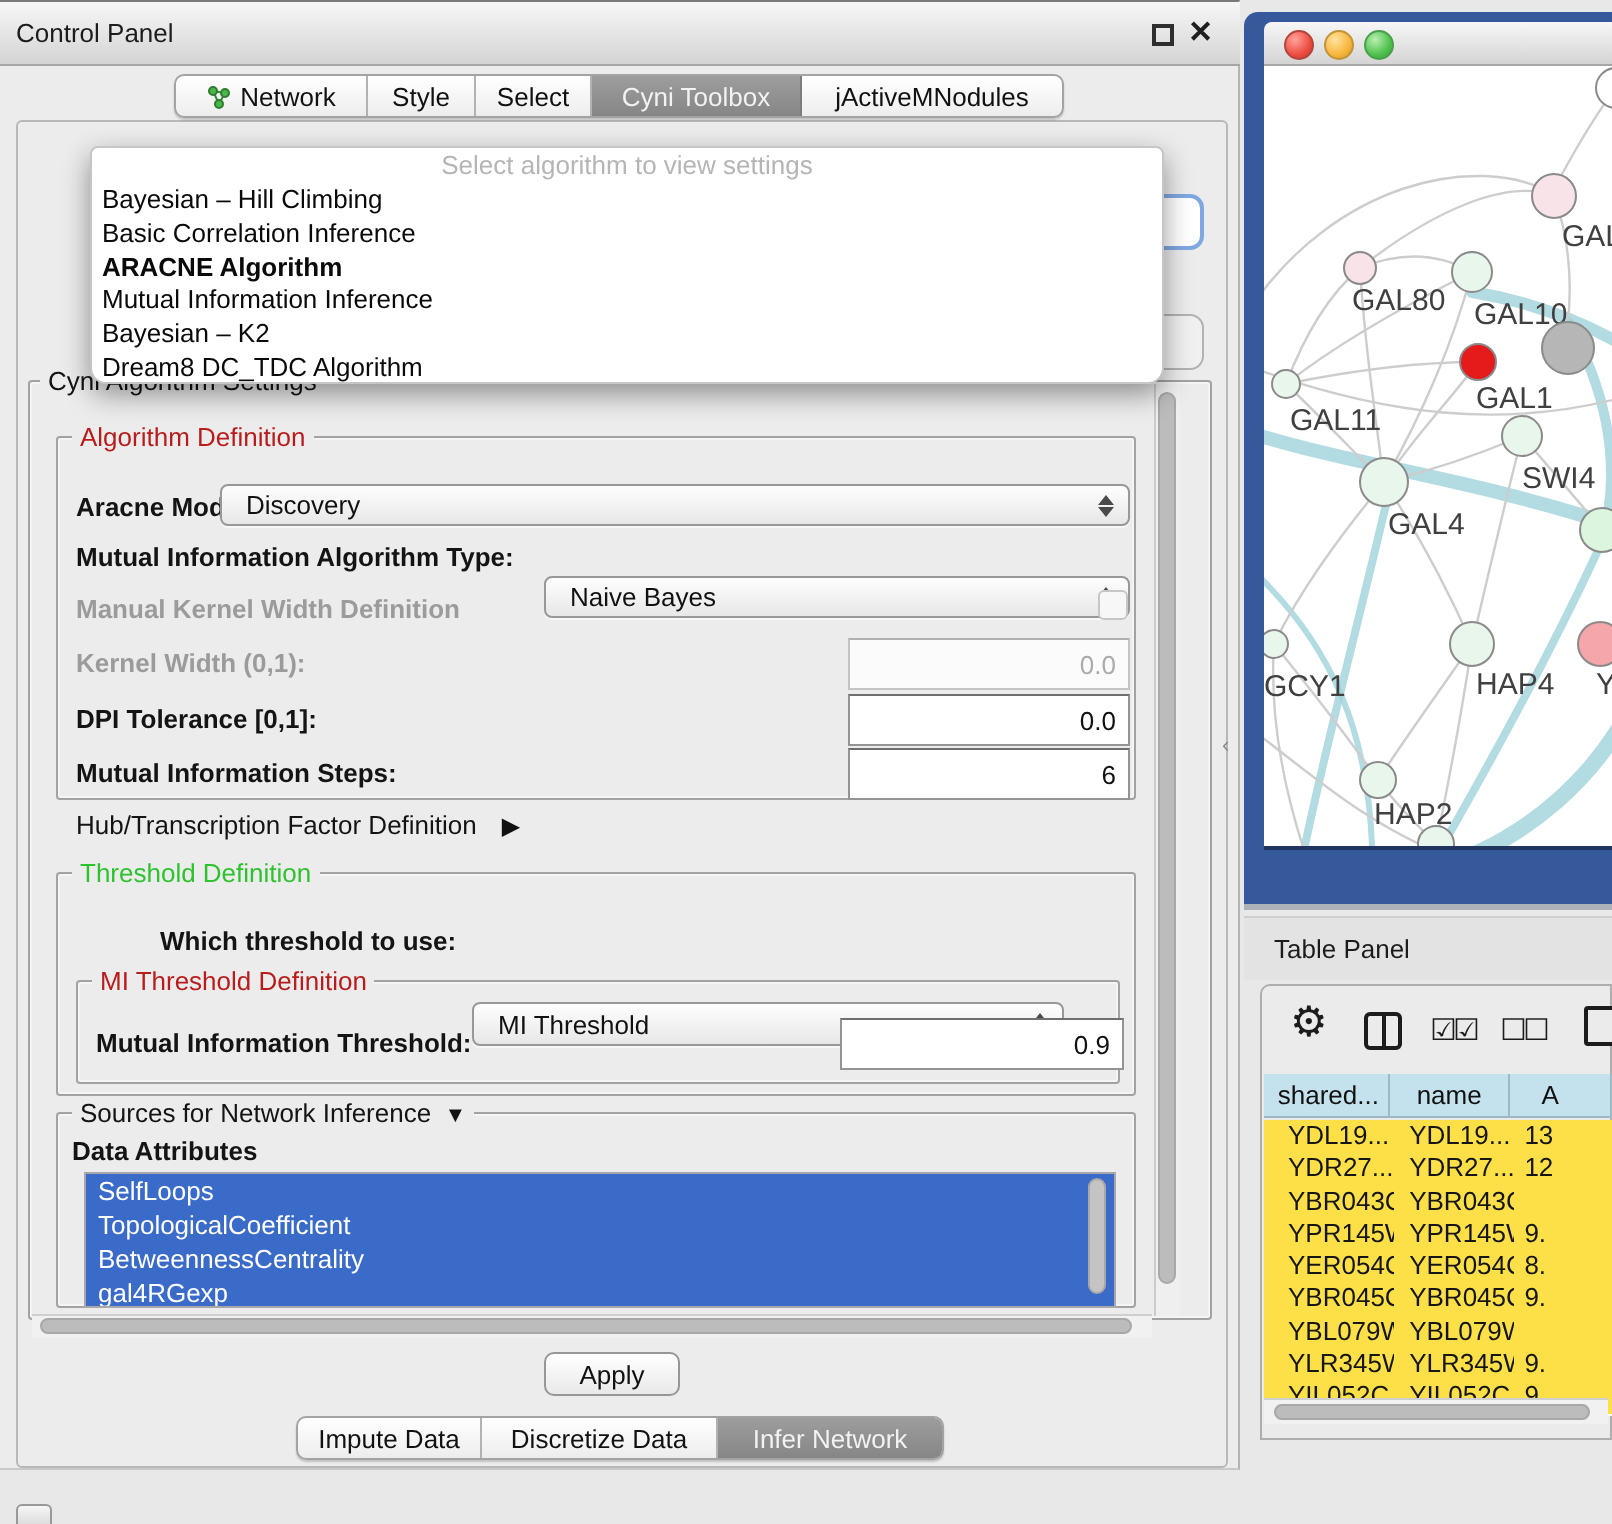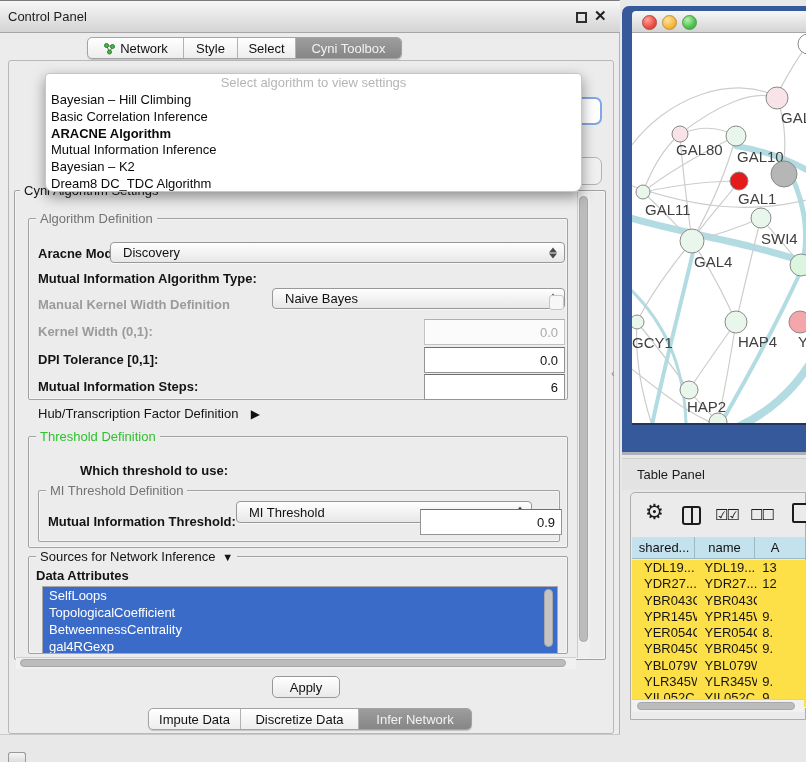--- a/index.html
+++ b/index.html
@@ -14,21 +14,21 @@
   
   .seg{display:flex;border:1px solid #a3a3a3;border-radius:5px;overflow:hidden;
        background:linear-gradient(#ffffff,#ededed);box-shadow:0 1px 1px rgba(0,0,0,.18);}
   .seg>div{display:flex;align-items:center;justify-content:center;gap:4px;font-size:13px;color:#111;
        border-right:1px solid #b2b2b2;box-sizing:border-box;height:100%;cursor:default;}
   .seg>div:last-child{border-right:none;}
   .seg>div.sel{background:linear-gradient(#9d9d9d,#868686);color:#f2f2f2;border-right-color:#7c7c7c;}
   
   .group{border:1px solid #a2a2a2;border-radius:2px;box-shadow:inset 0 0 0 1px rgba(255,255,255,.45);}
   .gtitle{position:absolute;font-size:13px;background:#ececec;padding:0 4px;white-space:nowrap;z-index:2;}
-  .t-blue{color:#737373;text-align:center;}
+  .t-blue{color:#b91c1c;text-align:center;}
   .t-green{color:#2ec22e;}
   
   .combo{position:relative;border:1px solid #989898;border-radius:4px;
          background:linear-gradient(#fefefe,#e7e7e7);display:flex;align-items:center;
          font-size:13px;color:#111;padding-left:12px;box-shadow:0 1px 0 rgba(255,255,255,.6);}
   .stepper{position:absolute;right:7px;top:50%;width:8px;height:13px;transform:translateY(-50%);}
   .stepper::before{content:"";position:absolute;top:1px;left:0;border-left:4px solid transparent;
         border-right:4px solid transparent;border-bottom:5px solid #4a4a4a;}
   .stepper::after{content:"";position:absolute;bottom:1px;left:0;border-left:4px solid transparent;
         border-right:4px solid transparent;border-top:5px solid #4a4a4a;}
@@ -84,20 +84,23 @@
       <span>Network</span>
     </div>
     <div style="width: 54px;">
       <span>Style</span>
     </div>
     <div style="width: 58px;">
       <span>Select</span>
     </div>
     <div class="sel" style="width: 105px;">
       <span>Cyni Toolbox</span>
+    </div>
+    <div style="width: 130px;">
+      <span>jActiveMNodules</span>
     </div>
   </div>
 
 <div class="abs" style="left:8px;top:60px;width:606px;height:674px;background:#ececec;border:1px solid #b8b8b8;border-radius:3px;"></div>
 
 <div class="abs" style="left:330px;top:97px;width:272px;height:28px;border:2px solid #7fa8e3;border-radius:7px;background:#fff;z-index:4;"></div>
 
 <div class="abs" style="left:68px;top:157px;width:534px;height:28px;border:1px solid #b2b2b2;border-radius:7px;background:#f0f0f0;z-index:4;">
   <span class="abs" style="left:12px;top:0;line-height:28px;font-size:13px;color:#9aa0a6;white-space:nowrap;">gal-filtered.sif default node</span>
 </div>

